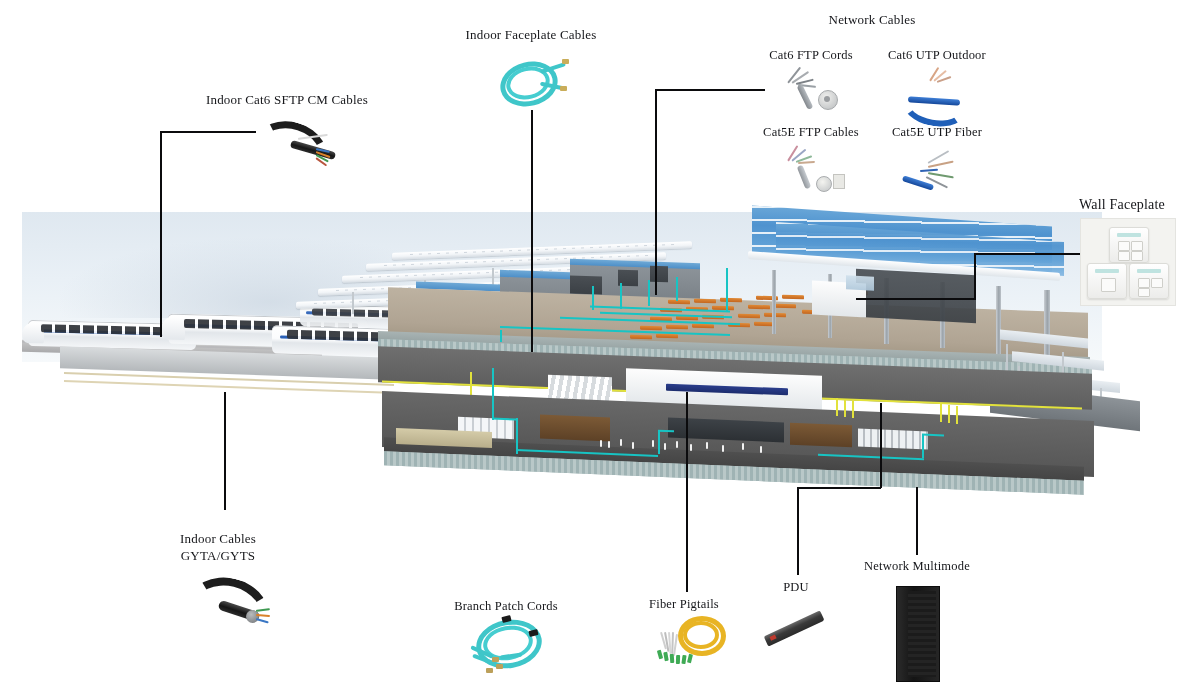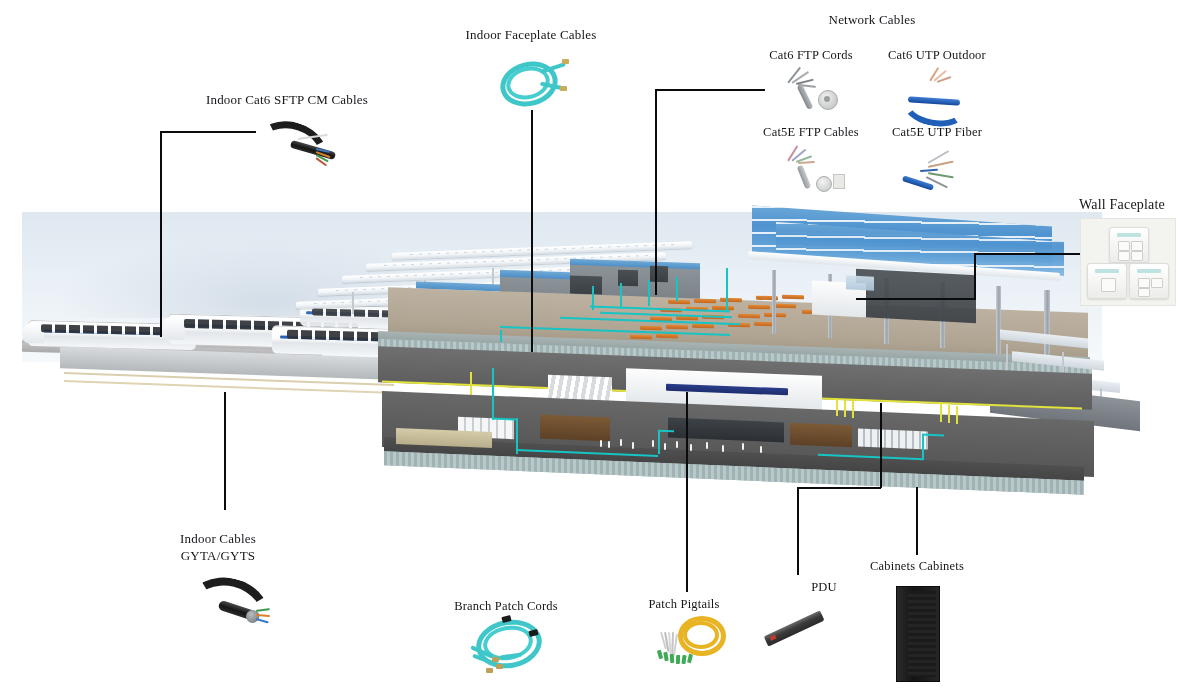--- a/index.html
+++ b/index.html
@@ -479,17 +479,17 @@
   <div class="label l-12 c" style="left:937px;top:124px;">Cat5E UTP Fiber</div>
 
   <div class="label l-11 c" style="left:1122px;top:196px;">Wall Faceplate</div>
 
   <div class="label l-13 c" style="left:218px;top:531px;">
     <div>Indoor Cables</div>
     <div>GYTA/GYTS</div>
   </div>
 
   <div class="label l-12 c" style="left:506px;top:598px;">Branch Patch Cords</div>
-  <div class="label l-12 c" style="left:684px;top:596px;">Patch Pigtails</div>
-  <div class="label l-12 c" style="left:796px;top:579px;margin-left:28px;">PDU</div>
-  <div class="label l-12 c" style="left:917px;top:558px;">Cabinets Cabinets</div>
+  <div class="label l-12 c" style="left:684px;top:596px;">Fiber Pigtails</div>
+  <div class="label l-12 c" style="left:796px;top:579px;">PDU</div>
+  <div class="label l-12 c" style="left:917px;top:558px;">Network Multimode</div>
 
 </div>
 
 </body></html>

